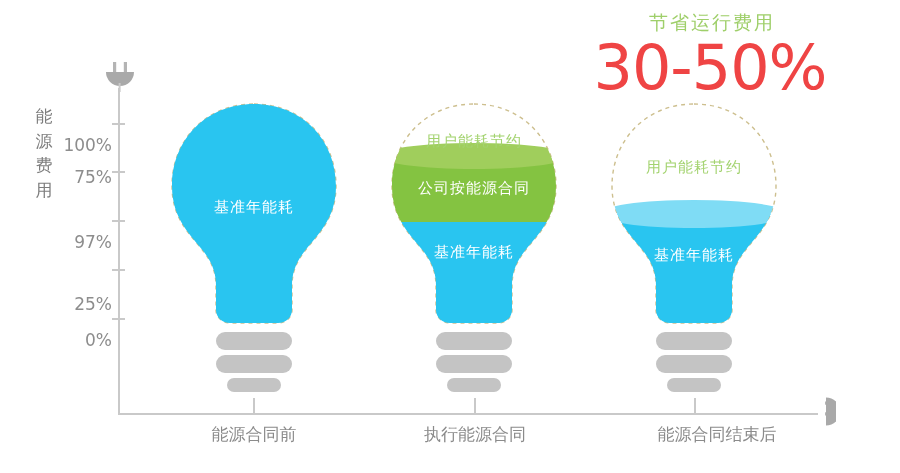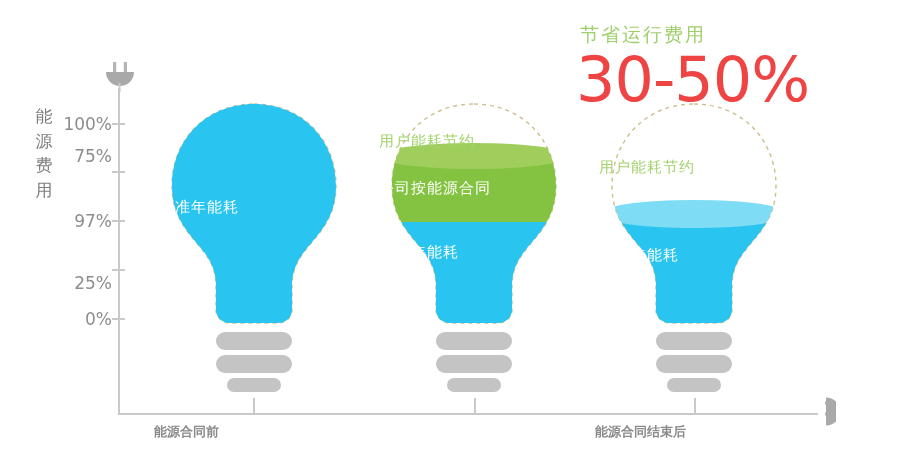--- a/index.html
+++ b/index.html
@@ -19,22 +19,22 @@
     position: absolute;
     left: 0; top: 0;
     width: 900px;
     height: 473px;
   }
 
   
   .headline {
     position: absolute;
     right: 56px;
-    top: 16px;
-    text-align: left;
+    top: 4px;
+    text-align: center;
     width: 270px;
   }
   .headline-sub {
     font-size: 19px;
     letter-spacing: 2px;
     color: #9fcf6a;
     line-height: 1.3;
     margin: 6px 0 0 6px;
     white-space: nowrap;
   }
@@ -79,45 +79,46 @@
   .axis-title span { display: block; }
 
   .ytick {
     position: absolute;
     left: 60px;
     width: 52px;
     text-align: right;
     font-size: 17px;
     color: #8d8d8d;
     transform: translateY(-50%);
+    margin-top: 21px;
   }
   .ytick-mark {
     position: absolute;
     left: 112px;
     width: 13px;
     height: 2px;
     background: #c9c9c9;
     transform: translateY(-50%);
   }
 
   .xtick-mark {
     position: absolute;
     top: 398px;
     width: 2px;
     height: 16px;
     background: #c9c9c9;
   }
   .xlabel {
     position: absolute;
     top: 423px;
-    font-size: 13px;
+    font-size: 17px;
     color: #8b8b8b;
+    text-align: center;
     width: 200px;
     white-space: nowrap;
-    font-weight: bold;
   }
 
   
   .plug-top {
     position: absolute;
     left: 104px;
     top: 62px;
     width: 32px;
     height: 30px;
   }
@@ -133,20 +134,21 @@
   .bulb {
     position: absolute;
     width: 190px;
     height: 300px;
   }
   .bulb svg { display: block; }
 
   .bulb-label {
     position: absolute;
     width: 190px;
+    text-align: center;
     font-size: 15px;
     letter-spacing: 1px;
     pointer-events: none;
     white-space: nowrap;
   }
   .label-white { color: #ffffff; }
   .label-green { color: #a3d36f; }
   .label-2line { line-height: 1.55; }
 </style>
 </head>
@@ -178,21 +180,22 @@
   <div class="ytick" style="top:283px">25%</div>
   <div class="ytick-mark" style="top:270px"></div>
   <div class="ytick" style="top:319px">0%</div>
   <div class="ytick-mark" style="top:319px"></div>
 
   <div class="xtick-mark" style="left:253px"></div>
   <div class="xtick-mark" style="left:474px"></div>
   <div class="xtick-mark" style="left:694px"></div>
 
   <div class="xlabel" style="left:154px">能源合同前</div>
-  <div class="xlabel" style="left:595px">能源合同结束后</div>
+  <div class="xlabel" style="left:375px">执行能源合同</div>
+  <div class="xlabel" style="left:617px">能源合同结束后</div>
 
   <div class="plug-top">
     <svg width="32" height="30" viewBox="0 0 32 30">
       <rect x="9" y="0" width="3.2" height="11" fill="#b4b4b4"></rect>
       <rect x="19.8" y="0" width="3.2" height="11" fill="#b4b4b4"></rect>
       <path d="M2 10 H30 A14 14 0 0 1 2 10 Z" fill="#a9a9a9"></path>
       <rect x="14.6" y="21" width="2" height="9" fill="#c9c9c9"></rect>
     </svg>
   </div>
 

